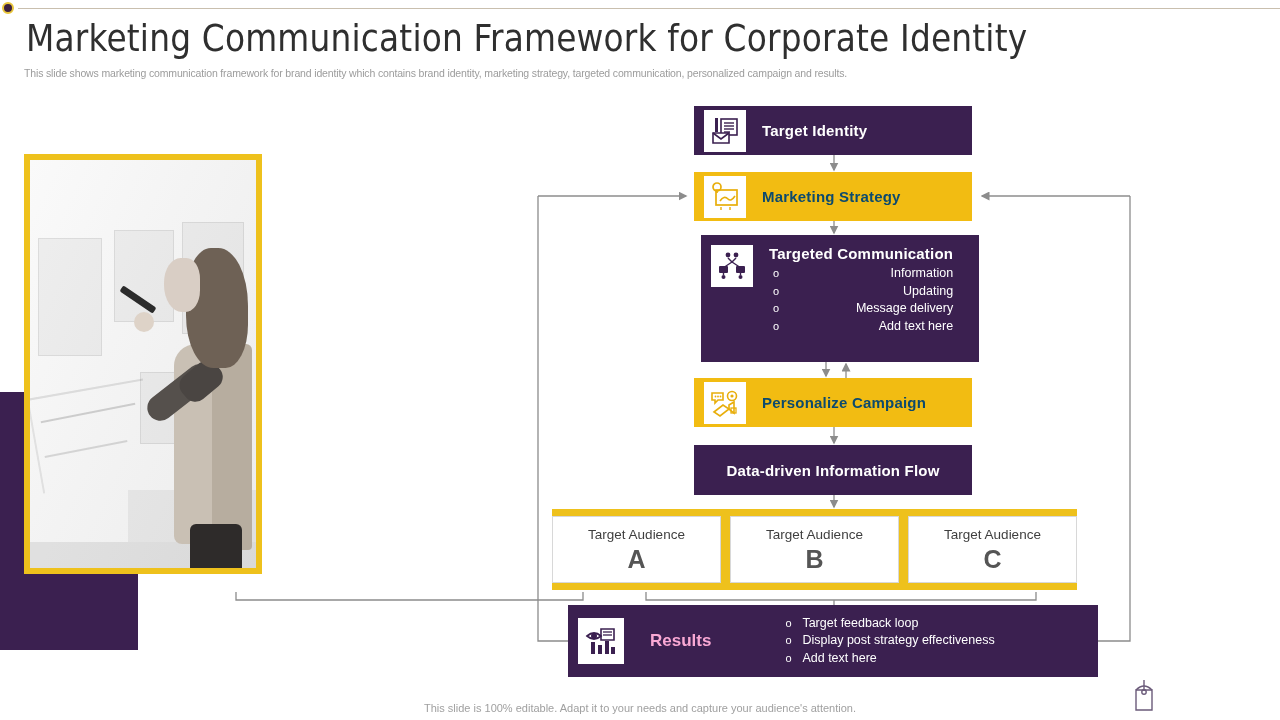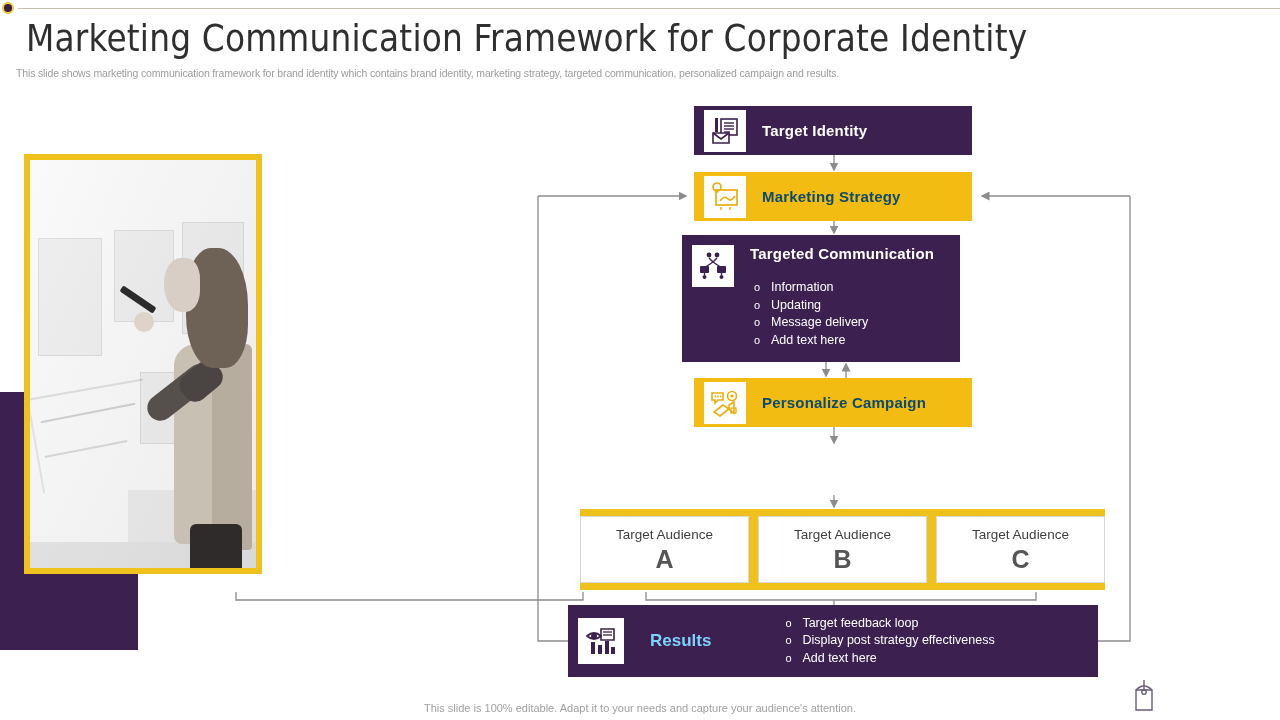--- a/index.html
+++ b/index.html
@@ -45,21 +45,21 @@
     letter-spacing: 0.2px;
     color: #2f2f2f;
     font-family: "DejaVu Sans", sans-serif;
     font-stretch: condensed;
     white-space: nowrap;
     transform: scaleX(0.96);
     transform-origin: left center;
   }
   .page-subtitle {
     position: absolute;
-    left: 16px; top: 67px;
+    left: 24px; top: 67px;
     width: 1100px;
     font-size: 10.5px;
     color: #9c9c9c;
     letter-spacing: -0.15px;
     white-space: nowrap;
   }
 
   
   .purple-block {
     position: absolute;
@@ -221,28 +221,28 @@
     letter-spacing: 0.2px;
   }
   .node-title.gold-text { color: #0c4a6e; }
 
   
   #n-brand { left: 694px; top: 106px; width: 278px; height: 49px; }
   
   #n-strategy { left: 694px; top: 172px; width: 278px; height: 49px; }
   
   #n-targeted {
-    left: 682px; top: 235px; width: 278px; height: 127px;
+    left: 701px; top: 235px; width: 278px; height: 127px;
     align-items: flex-start;
     padding-top: 10px;
   }
   #n-targeted .node-icon { margin-top: 0; }
   .targeted-body { margin-left: 16px; }
   .targeted-body .node-title { margin-left: 0; }
-  .bullets { list-style: none; margin-top: 17px; }
+  .bullets { list-style: none; margin-top: 3px; text-align: right; }
   .bullets li {
     font-size: 12.5px;
     color: #ffffff;
     line-height: 17.5px;
     padding-left: 21px;
     position: relative;
     white-space: nowrap;
   }
   .bullets li::before {
     content: "o";
@@ -257,21 +257,21 @@
   
   #n-data {
     left: 694px; top: 445px; width: 278px; height: 50px;
     justify-content: center;
   }
   #n-data .node-title { margin-left: 0; }
 
   
   .aud-strip {
     position: absolute;
-    left: 580px; top: 509px;
+    left: 552px; top: 509px;
     width: 525px; height: 81px;
     background: #eec11c;
     display: flex;
     align-items: center;
     padding: 7px 0;
     gap: 9px;
   }
   .aud-card {
     flex: 1 1 0;
     height: 67px;
@@ -297,21 +297,21 @@
 
   
   #n-results {
     left: 568px; top: 605px; width: 530px; height: 72px;
     align-items: center;
   }
   #n-results .node-icon { width: 46px; height: 46px; flex: 0 0 46px; }
   .results-title {
     font-size: 17px;
     font-weight: bold;
-    color: #7dd3fc;
+    color: #f9a8d4;
     margin-left: 26px;
     flex: 0 0 auto;
   }
   .results-bullets {
     list-style: none;
     margin-left: 70px;
   }
   .results-bullets li {
     font-size: 12.5px;
     color: #ffffff;
@@ -515,20 +515,23 @@
           <circle cx="22" cy="8" r="4.5" fill="none" stroke="#E8AE0B" stroke-width="1.6"></circle>
           <circle cx="22" cy="8" r="1.6" fill="#E8AE0B"></circle>
           <path d="M4 24 l9 -7 l6 4 l-9 7 z" fill="none" stroke="#E8AE0B" stroke-width="1.6"></path>
           <path d="M19 17 l5 -3 v11 l-5 -4 z" fill="none" stroke="#E8AE0B" stroke-width="1.6"></path>
           <rect x="21" y="20" width="5" height="5" fill="none" stroke="#E8AE0B" stroke-width="1.3"></rect>
         </svg>
       </div>
       <div class="node-title gold-text">Personalize Campaign</div>
     </div>
 
+    <div class="node node-purple" id="n-data">
+      <div class="node-title">Data-driven Information  Flow</div>
+    </div>
 
     <div class="aud-strip">
       <div class="aud-card">
         <div class="aud-label">Target Audience</div>
         <div class="aud-letter">A</div>
       </div>
       <div class="aud-card">
         <div class="aud-label">Target Audience</div>
         <div class="aud-letter">B</div>
       </div>

